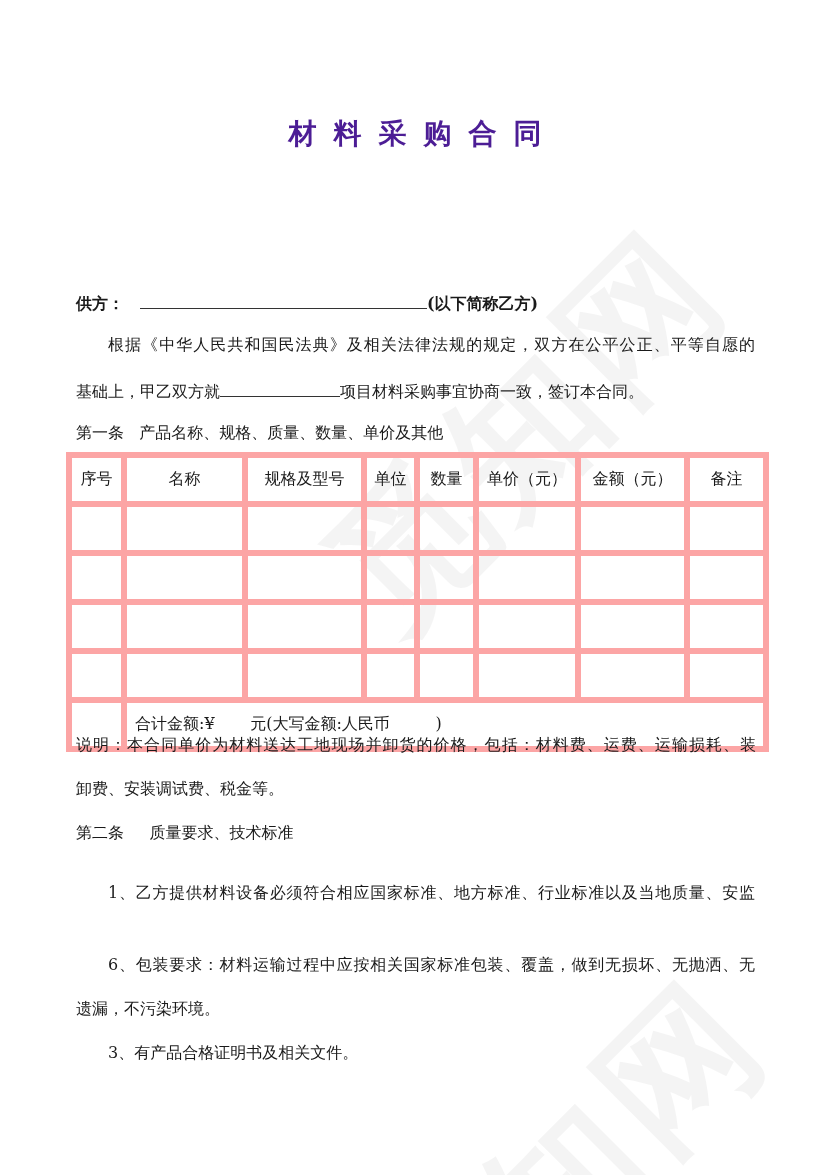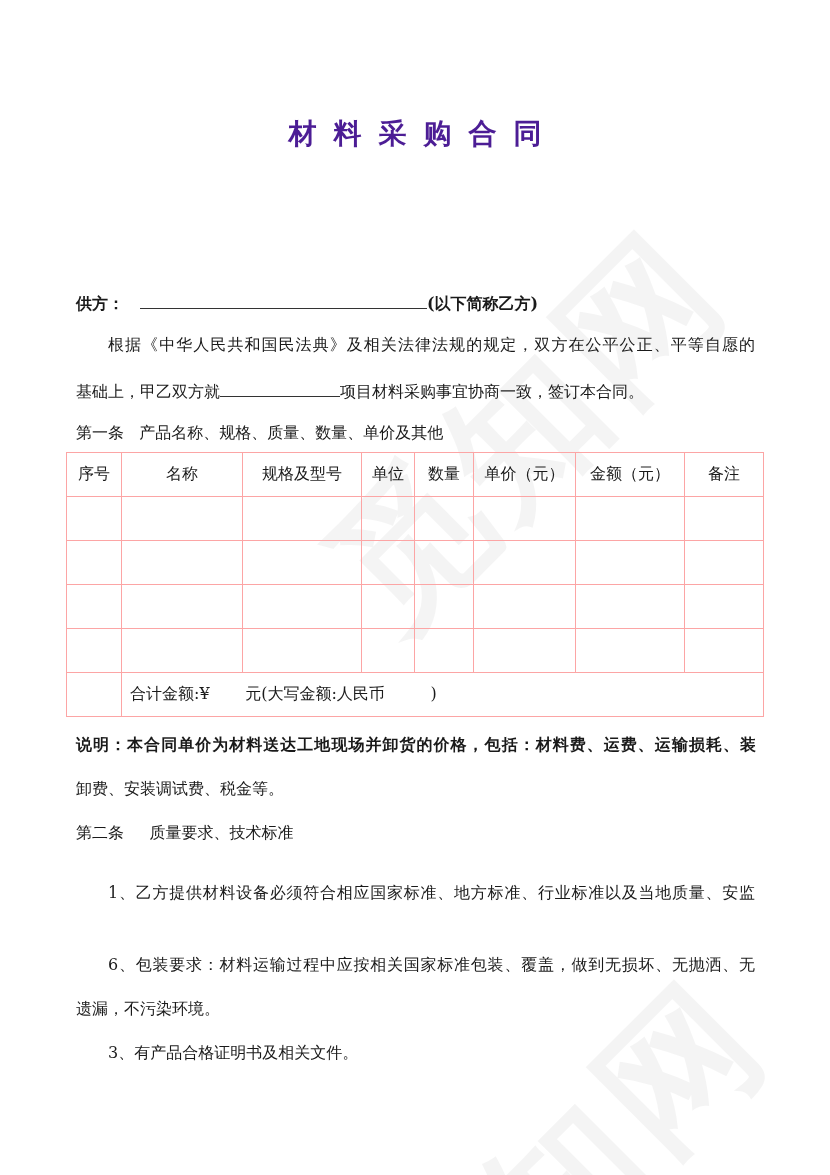--- a/index.html
+++ b/index.html
@@ -68,39 +68,38 @@
       width: 120px;
       border-bottom: 1px solid #333;
       height: 18px;
       vertical-align: baseline;
     }
     .indent { left: 108px; }
     .just {
       width: 680px;
       text-align: justify;
       text-align-last: justify;
-      font-weight: bold;
     }
     .just-indent {
       width: 648px;
       text-align: justify;
       text-align-last: justify;
     }
 
     table.goods {
       position: absolute;
       left: 66px;
       top: 452px;
       width: 697px;
       border-collapse: collapse;
       table-layout: fixed;
       font-size: 16px;
     }
     table.goods td, table.goods th {
-      border: 1px solid #fca5a5;
+      border: 6px solid #fca5a5;
       padding: 0;
       font-weight: normal;
       text-align: center;
       vertical-align: middle;
     }
     table.goods tr.head th { height: 43px; }
     table.goods tr.body td { height: 43px; }
     table.goods tr.total td { height: 43px; }
     table.goods td.total-text {
       text-align: left;

